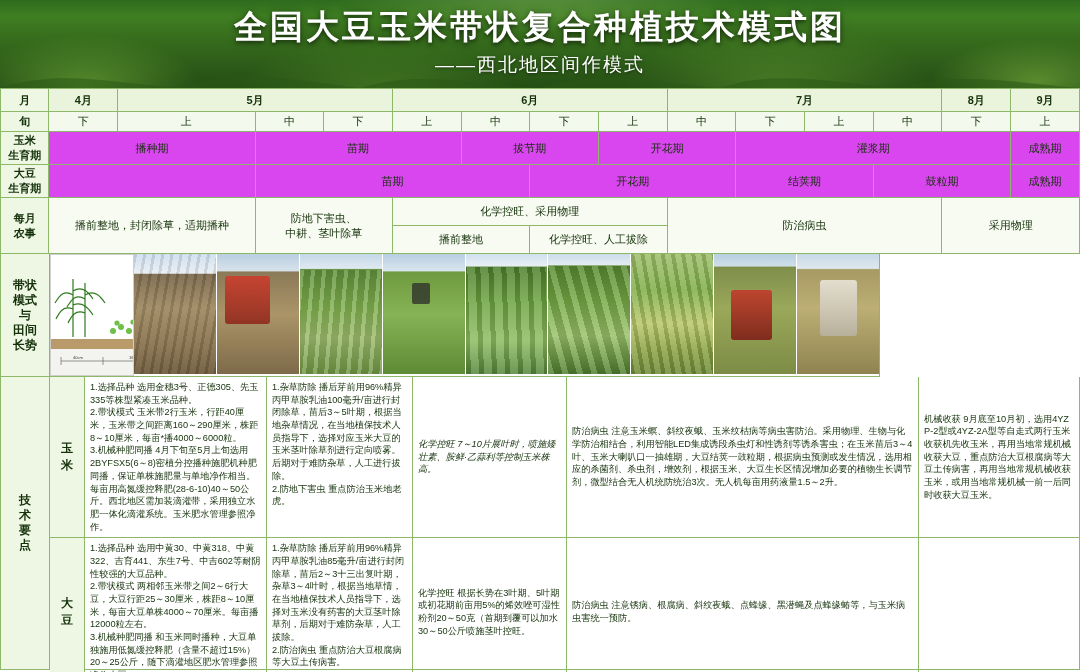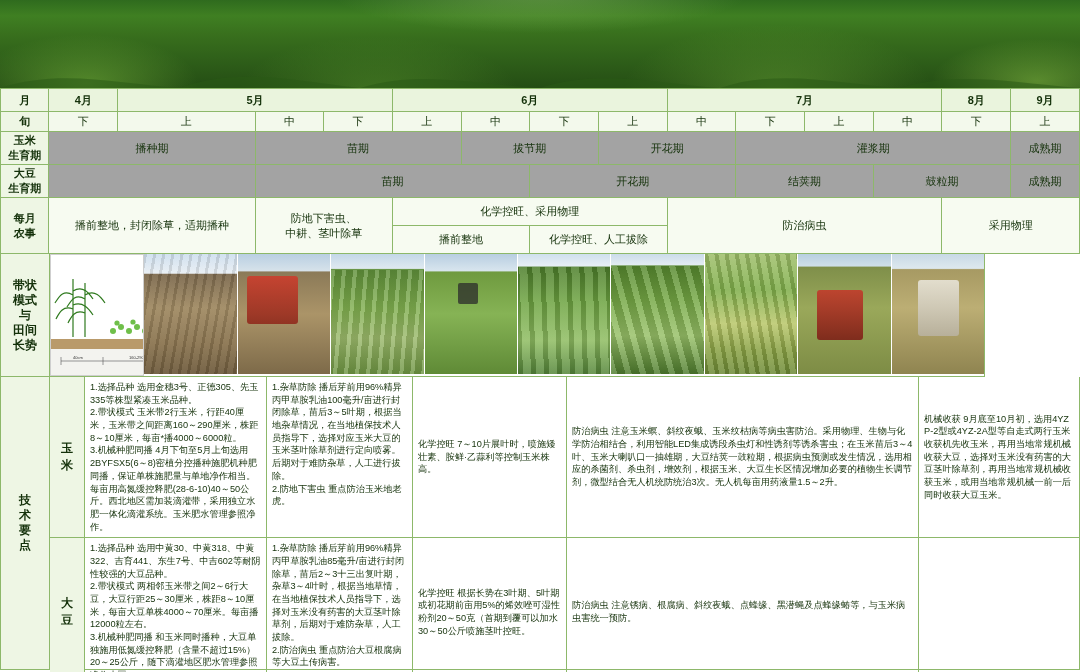--- a/index.html
+++ b/index.html
@@ -41,25 +41,25 @@
   
   table.grid{border-collapse:collapse;table-layout:fixed;width:1080px;}
   table.grid td{
     border:1px solid #8db86a;
     font-size:11px;text-align:center;vertical-align:middle;
     padding:1px 2px;color:#14310a;
   }
   .rowlabel{background:#eef6e4;font-weight:bold;font-size:12px;}
   .hdr-month{background:#eaf4dd;font-weight:bold;font-size:13px;height:20px;}
   .hdr-xun{background:#f3f9ec;font-size:11px;height:17px;}
-  .stage{background:#a3a3a3;height:27px;font-size:12px;}
+  .stage{background:#d946ef;height:27px;font-size:12px;}
   .farm{background:#f7fbf1;height:25px;font-size:11.5px;}
 
   
-  .photos{display:flex;width:985px;border-left:1px solid #8db86a;border-right:1px solid #8db86a;border-bottom:1px solid #8db86a;box-sizing:border-box;}
+  .photos{display:flex;width:880px;border-left:1px solid #8db86a;border-right:1px solid #8db86a;border-bottom:1px solid #8db86a;box-sizing:border-box;}
   .photo-label{
     width:48px;flex:0 0 48px;border-right:1px solid #8db86a;background:#eef6e4;
     display:flex;align-items:center;justify-content:center;text-align:center;
     font-size:12px;font-weight:bold;line-height:1.25;color:#14310a;
   }
   .photo{height:120px;flex:1 1 0;border-right:1px solid #ffffff;position:relative;overflow:hidden;}
   .photo:last-child{border-right:none;}
 
   
   .p0{background:linear-gradient(180deg,#ffffff 0%,#ffffff 72%,#f3f3ef 72%,#f3f3ef 100%);border:1px solid #cfcfcf;}
@@ -123,20 +123,24 @@
   .c-ctrl{flex:0 0 154px;}
   .c-pest{flex:0 0 352px;}
   .c-harv{flex:1 1 auto;}
 </style>
 </head>
 <body>
 
 <div id="page">
 
   <div class="banner">
+    <div class="banner-inner">
+      <div class="title">全国大豆玉米带状复合种植技术模式图</div>
+      <div class="subtitle">——西北地区间作模式</div>
+    </div>
     <svg class="leafdeco" viewBox="0 0 1080 26" preserveAspectRatio="none">
       <path d="M0 26 C 60 6 120 22 180 26 C 240 4 300 20 360 26 C 420 8 470 22 540 26 C 600 6 660 22 720 26 C 780 6 840 22 900 26 C 960 8 1020 22 1080 26 L1080 26 L0 26 Z" fill="#2a5a16" opacity=".55"></path>
     </svg>
   </div>
 
   <table class="grid">
     <colgroup>
       <col style="width:48px">
       <col style="width:68px">
         <col style="width:68px">
@@ -276,23 +280,23 @@
     <div class="kp-body">
 
       <div class="crop-row">
         <div class="crop-name" style="white-space:pre-line;">玉
 米</div>
         <div class="cell c-var" style="white-space:pre-line;">1.选择品种  选用金穗3号、正德305、先玉335等株型紧凑玉米品种。
 2.带状模式  玉米带2行玉米，行距40厘米，玉米带之间距离160～290厘米，株距8～10厘米，每亩*播4000～6000粒。
 3.机械种肥同播  4月下旬至5月上旬选用2BYFSX5(6～8)密植分控播种施肥机种肥同播，保证单株施肥量与单地净作相当。每亩用高氮缓控释肥(28-6-10)40～50公斤。西北地区需加装滴灌带，采用独立水肥一体化滴灌系统。玉米肥水管理参照净作。</div>
         <div class="cell c-weed" style="white-space:pre-line;">1.杂草防除  播后芽前用96%精异丙甲草胺乳油100毫升/亩进行封闭除草，苗后3～5叶期，根据当地杂草情况，在当地植保技术人员指导下，选择对应玉米大豆的玉米茎叶除草剂进行定向喷雾。后期对于难防杂草，人工进行拔除。
 2.防地下害虫  重点防治玉米地老虎。</div>
-        <div class="cell c-ctrl" style="display:flex;align-items:center;">化学控旺  7～10片展叶时，喷施矮壮素、胺鲜·乙蒜利等控制玉米株高。</div>
+        <div class="cell c-ctrl" style="display:flex;align-items:center;font-style:italic;">化学控旺  7～10片展叶时，喷施矮壮素、胺鲜·乙蒜利等控制玉米株高。</div>
         <div class="cell c-pest" style="display:flex;align-items:center;">防治病虫  注意玉米螟、斜纹夜蛾、玉米纹枯病等病虫害防治。采用物理、生物与化学防治相结合，利用智能LED集成诱段杀虫灯和性诱剂等诱杀害虫；在玉米苗后3～4叶、玉米大喇叭口一抽雄期，大豆结荚一鼓粒期，根据病虫预测或发生情况，选用相应的杀菌剂、杀虫剂，增效剂，根据玉米、大豆生长区情况增加必要的植物生长调节剂，微型结合无人机统防统治3次。无人机每亩用药液量1.5～2升。</div>
-        <div class="cell c-harv" style="display:flex;align-items:center;">机械收获  9月底至10月初，选用4YZ P-2型或4YZ-2A型等自走式两行玉米收获机先收玉米，再用当地常规机械收获大豆，选择对玉米没有药害的大豆茎叶除草剂，再用当地常规机械收获玉米，或用当地常规机械一前一后同时收获大豆玉米。</div>
+        <div class="cell c-harv" style="display:flex;align-items:center;">机械收获  9月底至10月初，选用4YZ P-2型或4YZ-2A型等自走式两行玉米收获机先收玉米，再用当地常规机械收获大豆，重点防治大豆根腐病等大豆土传病害，再用当地常规机械收获玉米，或用当地常规机械一前一后同时收获大豆玉米。</div>
       </div>
 
       <div class="crop-row">
         <div class="crop-name" style="white-space:pre-line;">大
 豆</div>
         <div class="cell c-var" style="white-space:pre-line;">1.选择品种  选用中黄30、中黄318、中黄322、吉育441、东生7号、中吉602等耐阴性较强的大豆品种。
 2.带状模式  两相邻玉米带之间2～6行大豆，大豆行距25～30厘米，株距8～10厘米，每亩大豆单株4000～70厘米。每亩播12000粒左右。
 3.机械种肥同播  和玉米同时播种，大豆单独施用低氮缓控释肥（含量不超过15%）20～25公斤，随下滴灌地区肥水管理参照净作大豆。</div>
         <div class="cell c-weed" style="white-space:pre-line;">1.杂草防除  播后芽前用96%精异丙甲草胺乳油85毫升/亩进行封闭除草，苗后2～3十三出复叶期，杂草3～4叶时，根据当地草情，在当地植保技术人员指导下，选择对玉米没有药害的大豆茎叶除草剂，后期对于难防杂草，人工拔除。
 2.防治病虫  重点防治大豆根腐病等大豆土传病害。</div>

